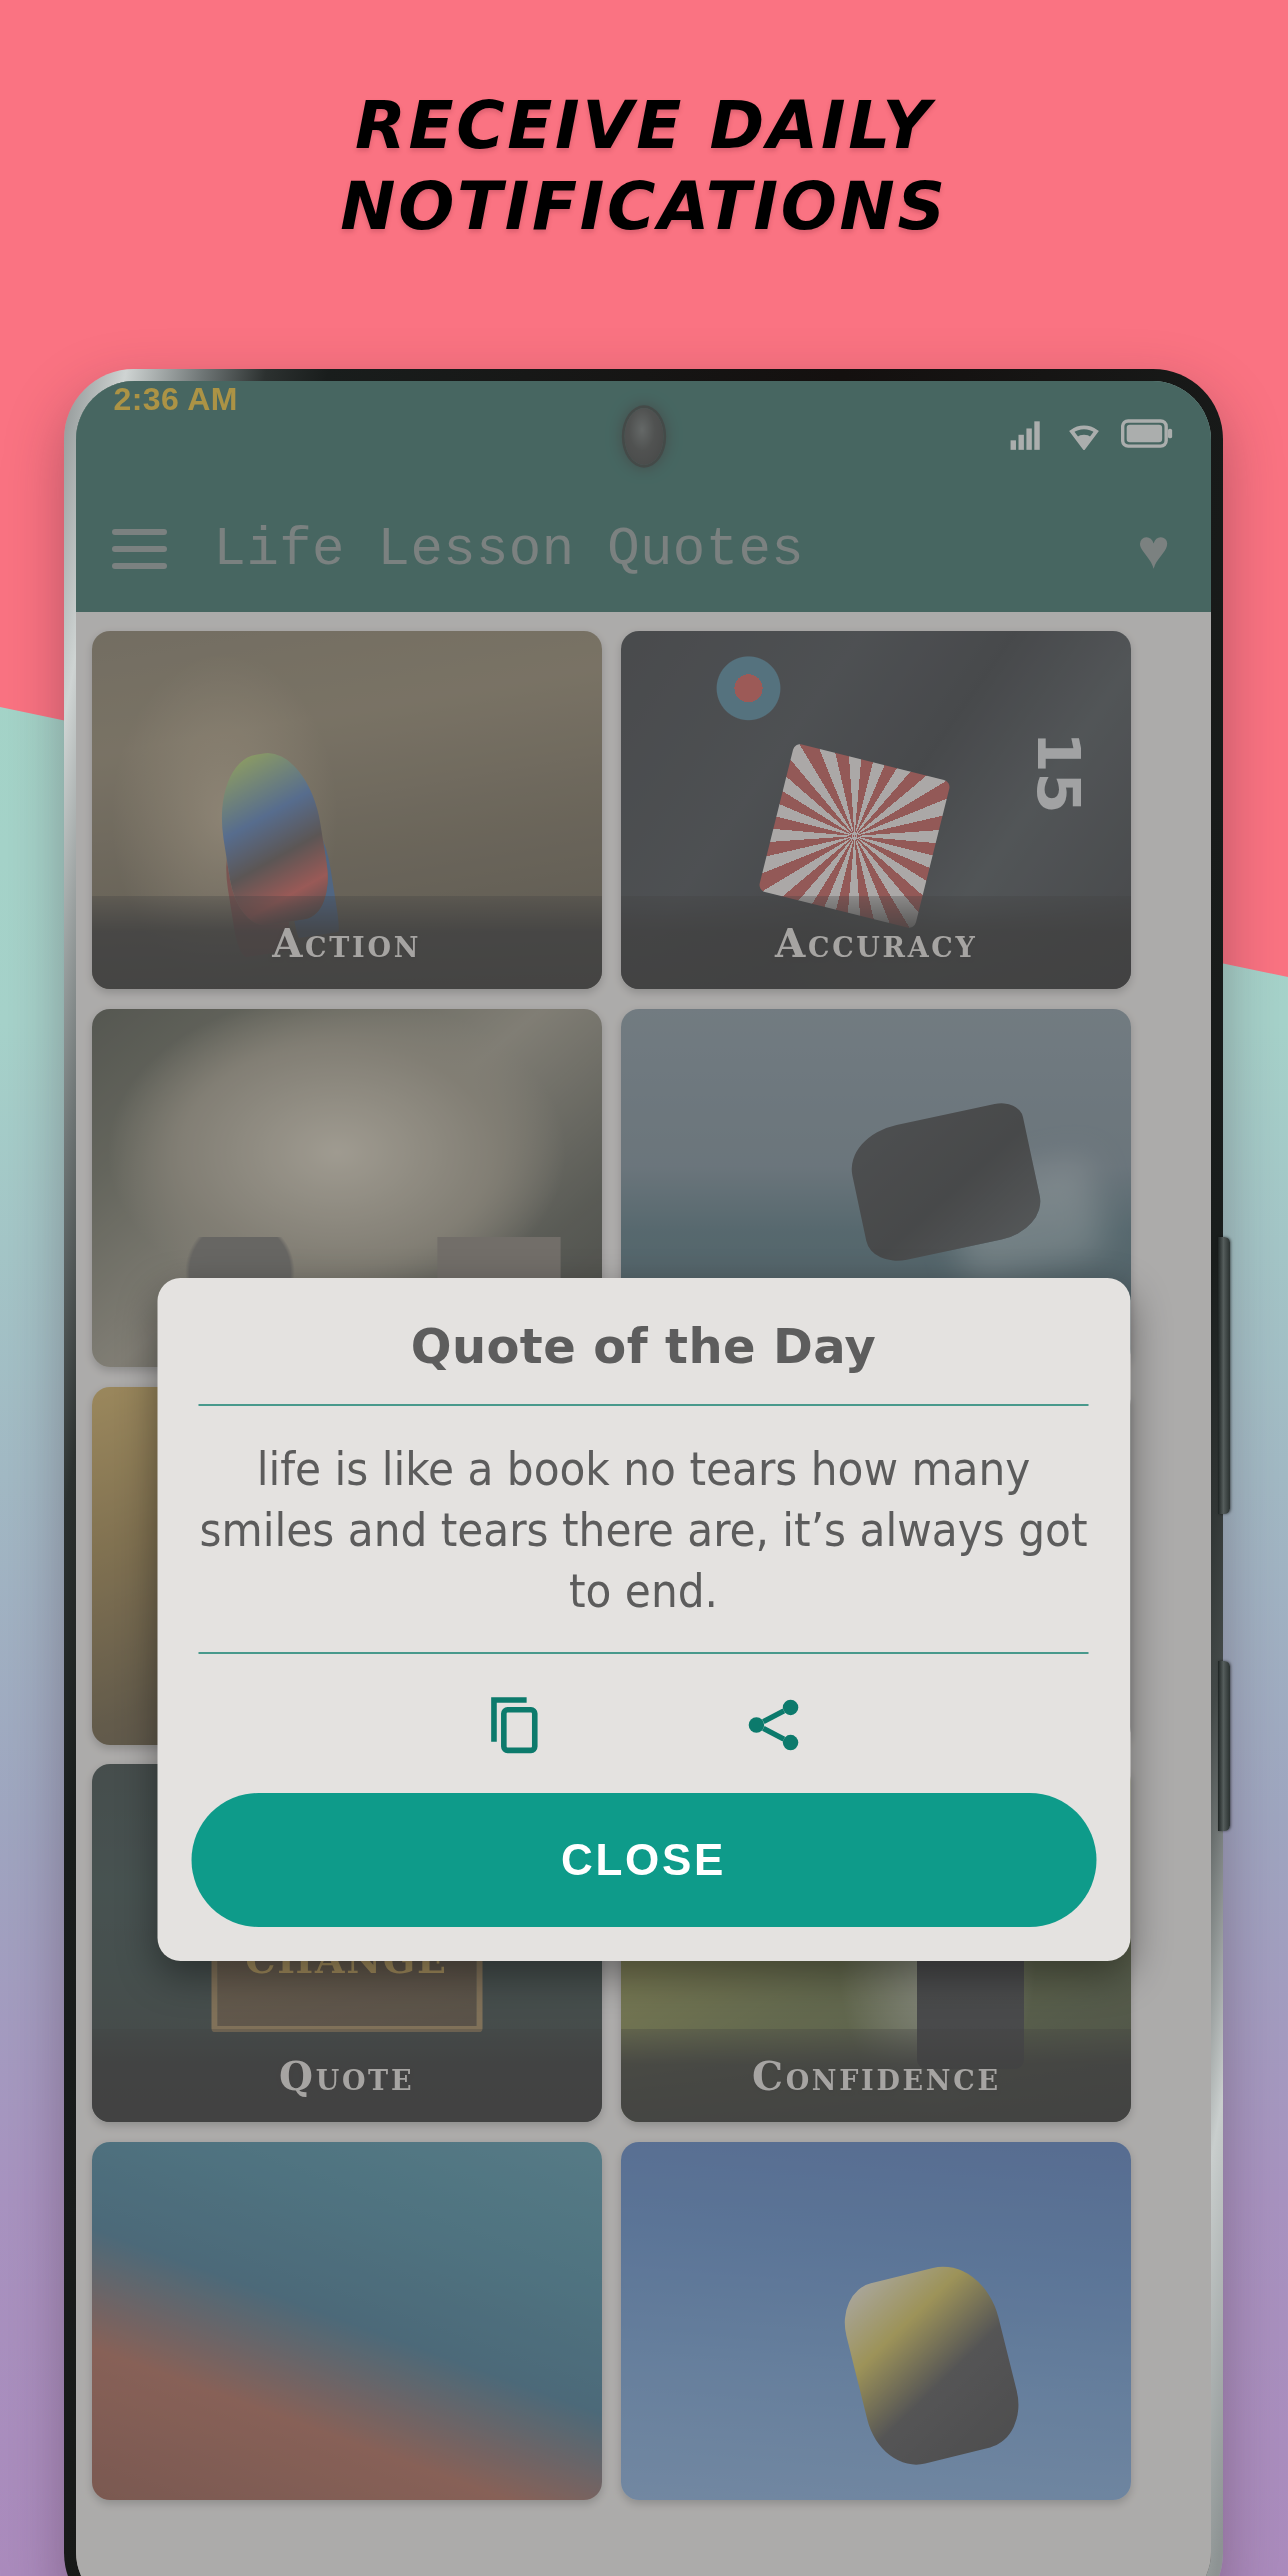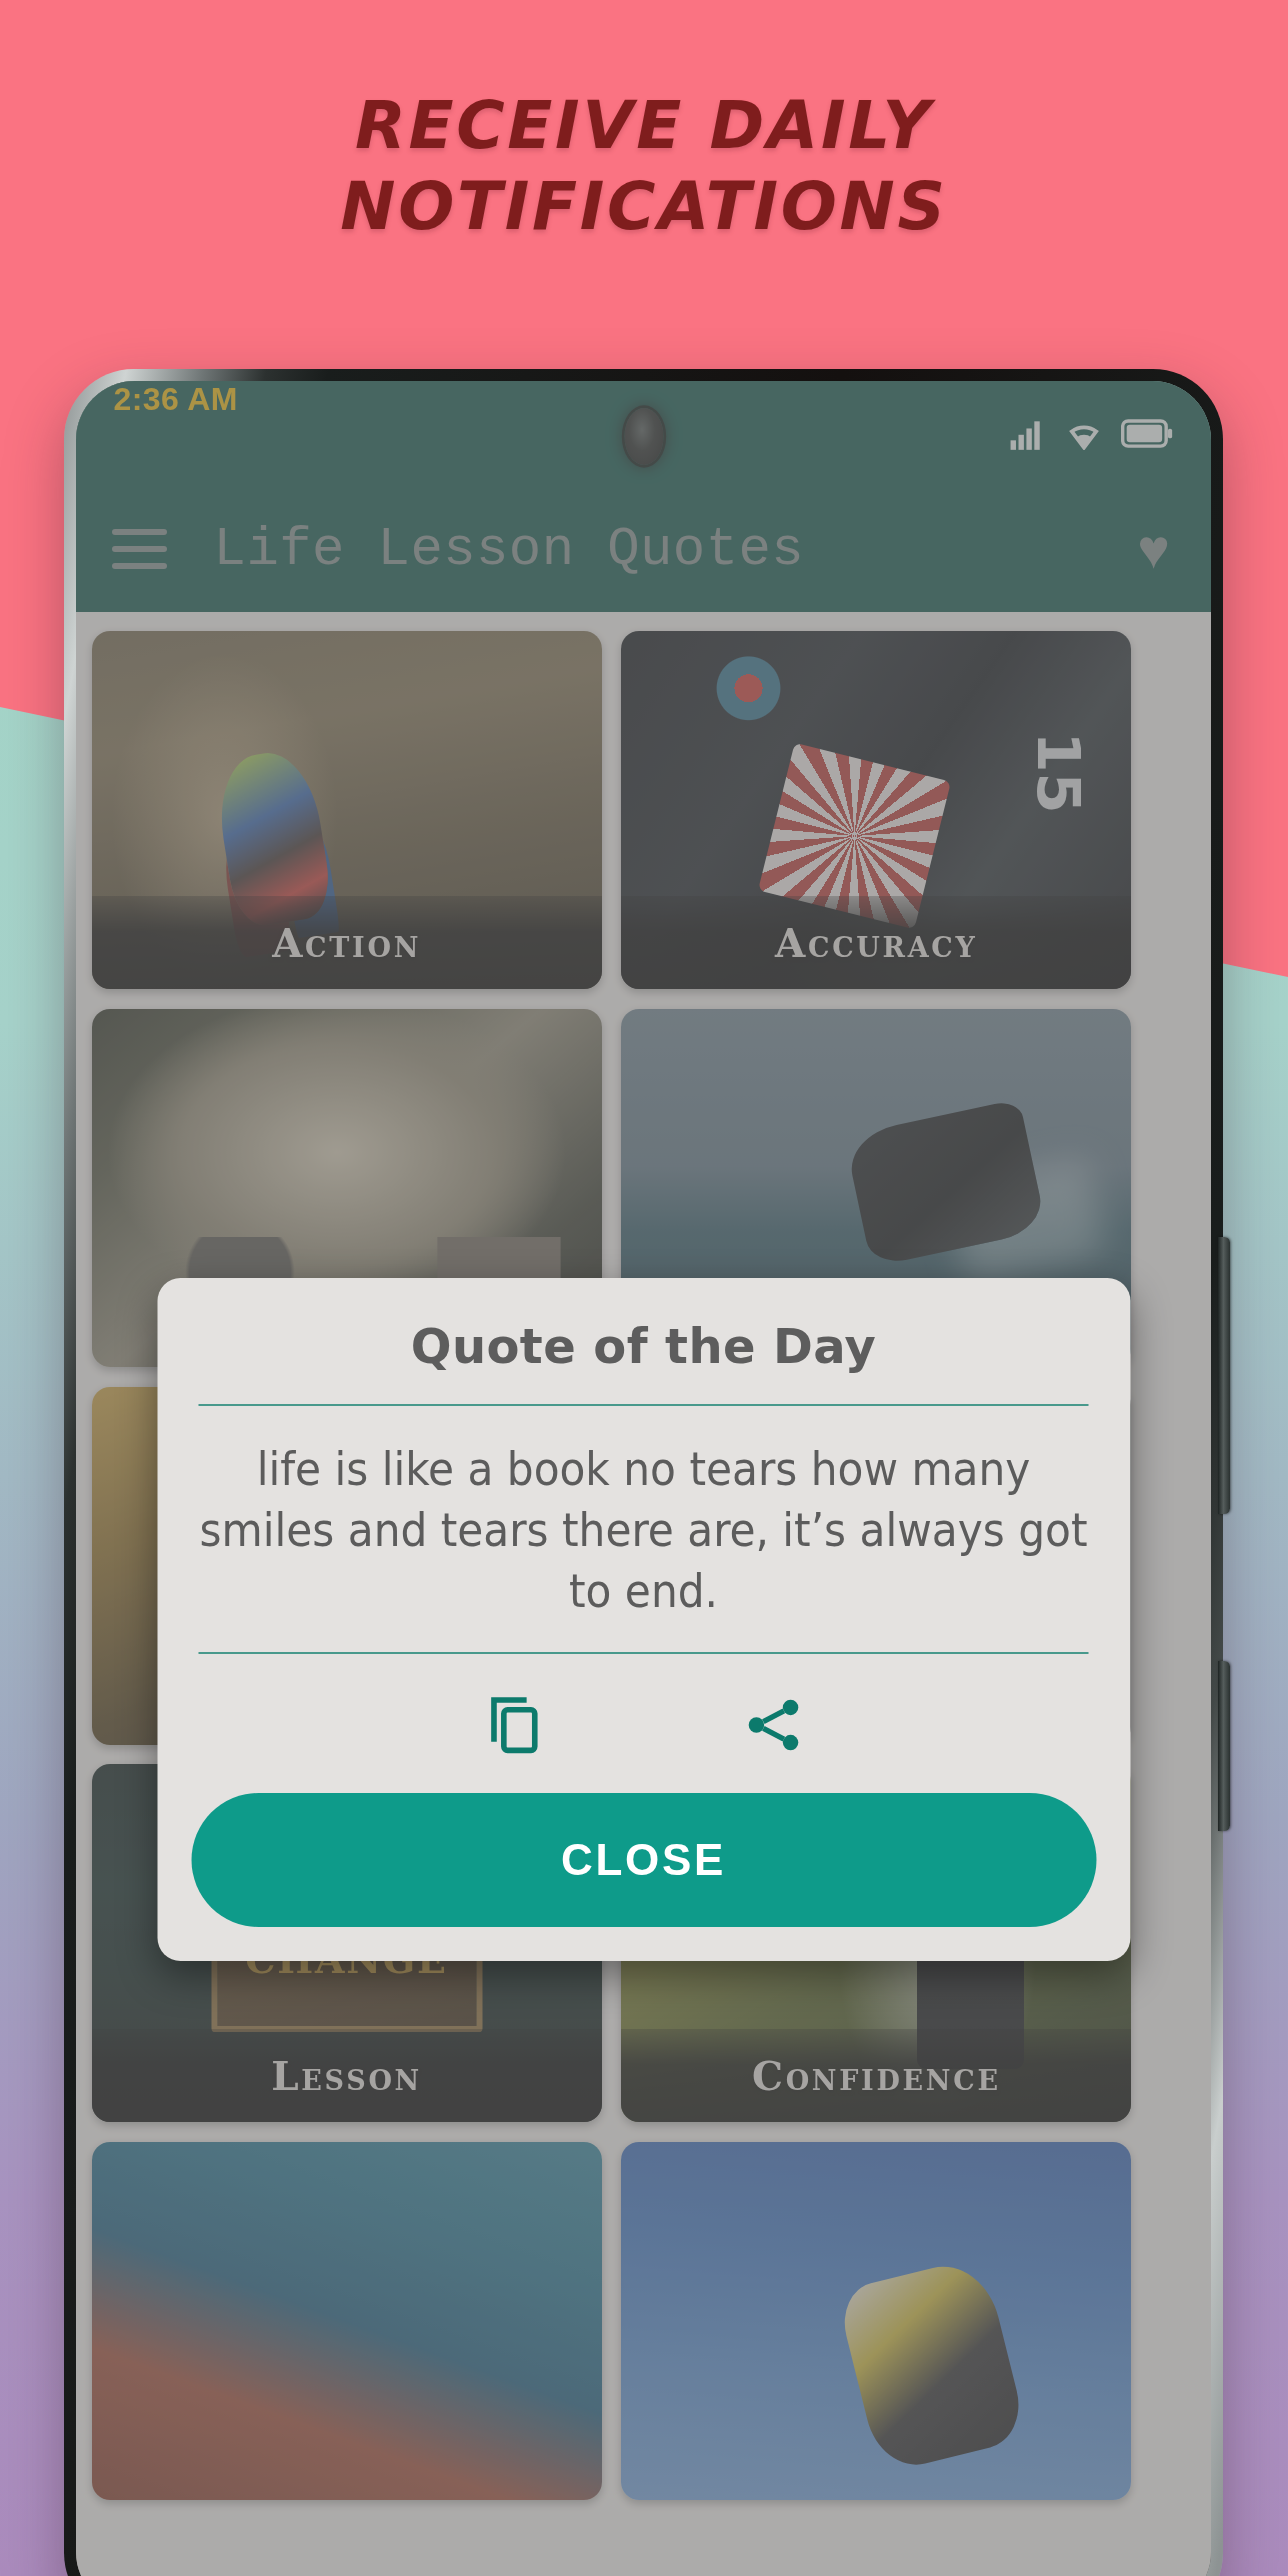--- a/index.html
+++ b/index.html
@@ -19,21 +19,21 @@
   }
   .bg-gradient {
     position:absolute; left:0; top:680px; width:1288px; height:1896px;
     background:linear-gradient(180deg,#a4d4c8 0%, #a6d2ca 18%, #a2b9c4 42%, #9fa6c0 60%, #a893c0 80%, #ab8bbd 100%);
     clip-path: polygon(0 27px, 1288px 297px, 1288px 1896px, 0 1896px);
   }
 
   
   #headline {
     position:absolute; z-index:5; left:0; top:86px; width:1288px;
-    text-align:center; color:#7f1d1d;
+    text-align:center; color:#000000;
     font-family:"DejaVu Sans", sans-serif;
     font-weight:bold; font-style:italic;
     font-size:66px; line-height:1.22; letter-spacing:2.7px;
     text-shadow:0 2.7px 4.5px rgba(130,40,55,.25);
   }
   #headline .hl-line { display:block; }
 
   
   #phone {
     position:absolute; z-index:10;
@@ -311,21 +311,21 @@
           </div>
           <div class="tile">
             <div class="tile-photo ph-gold"></div>
           </div>
           <div class="tile">
             <div class="tile-photo ph-dark"></div>
           </div>
           <div class="tile">
             <div class="tile-photo ph-change"></div>
             <div class="tile-caption">
-              <span>Lesson</span>
+              <span>Quote</span>
             </div>
           </div>
           <div class="tile">
             <div class="tile-photo ph-confidence"></div>
             <div class="tile-caption">
               <span>Confidence</span>
             </div>
           </div>
           <div class="tile">
             <div class="tile-photo ph-climb"></div>

